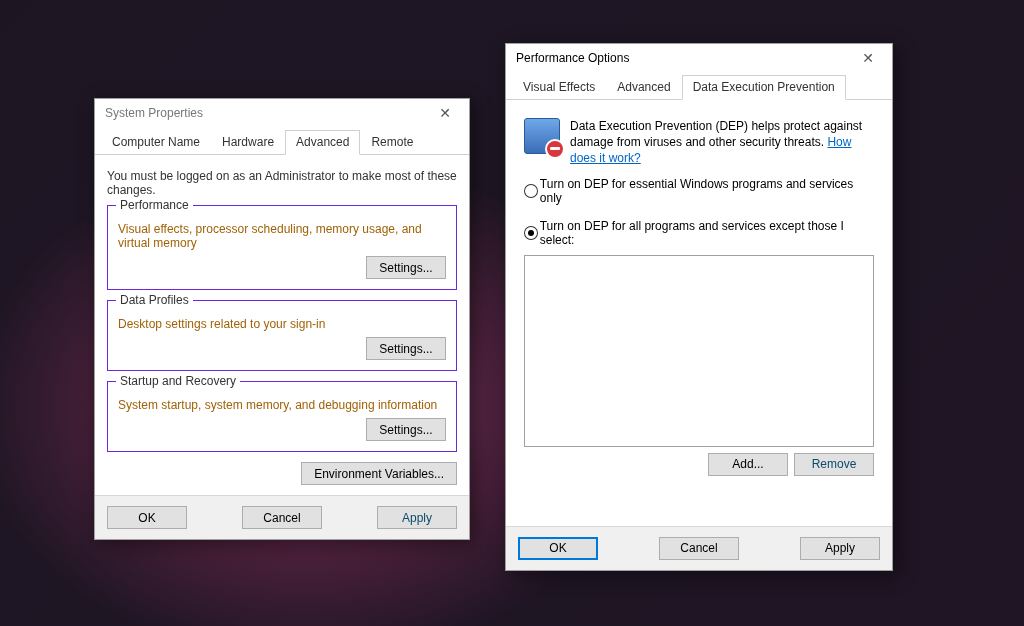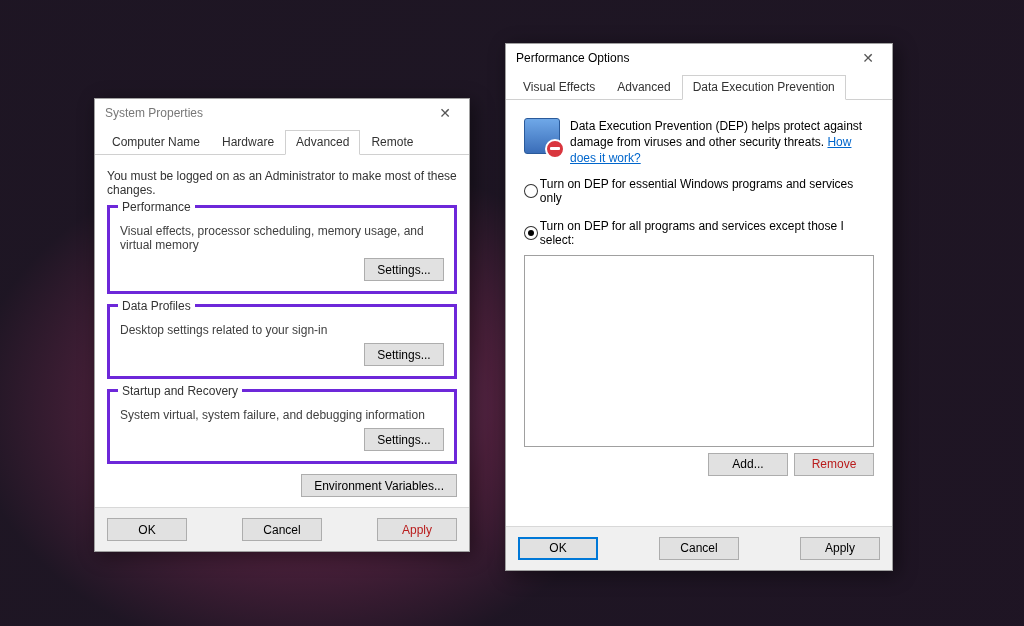--- a/index.html
+++ b/index.html
@@ -12,26 +12,26 @@
   .window{position:absolute;background:#fff;border:1px solid #a0a0a0;box-shadow:4px 4px 18px rgba(0,0,0,0.45);}
   .titlebar{display:flex;align-items:center;height:28px;padding:0 4px 0 10px;background:#fff;}
   .titlebar .title{flex:1;font-size:12px;color:#777;}
   .titlebar .title.dark{color:#000;}
   .close-btn{width:40px;height:22px;display:flex;align-items:center;justify-content:center;
     color:#555;cursor:default;font-size:14px;}
   .tabstrip{display:flex;align-items:flex-end;padding:2px 6px 0 6px;background:#fff;border-bottom:1px solid #d0d0d0;position:relative;z-index:1;}
   .tab{padding:4px 10px 5px;font-size:12px;color:#333;border:1px solid transparent;border-bottom:none;cursor:default;}
   .tab.active{background:#fff;border-color:#d0d0d0;border-bottom:1px solid #fff;position:relative;top:1px;}
   .body{padding:10px 12px;background:#fff;}
-  .group{position:relative;border:3px solid #6d28d9;margin:8px 0 10px 0;padding:16px 10px 10px 10px;}
+  .group{position:relative;border:1px solid #6d28d9;margin:8px 0 10px 0;padding:16px 10px 10px 10px;}
   .group .legend{position:absolute;top:-8px;left:8px;background:#fff;padding:0 4px;font-size:12px;color:#333;}
-  .desc{font-size:12px;color:#404040;margin:0 0 6px 0;}
+  .desc{font-size:12px;color:#a16207;margin:0 0 6px 0;}
   .btn{min-width:80px;height:23px;padding:0 12px;background:#e1e1e1;border:1px solid #adadad;
     font-size:12px;color:#000;cursor:default;}
-  .btn.disabled{color:#b91c1c;}
+  .btn.disabled{color:#0c4a6e;}
   .btn.default{border:1px solid #0078d7;box-shadow:inset 0 0 0 1px #0078d7;}
   .btnrow-r{display:flex;justify-content:flex-end;gap:6px;margin-top:4px;}
   .footer{display:flex;justify-content:space-between;gap:6px;padding:10px 12px;background:#f0f0f0;border-top:1px solid #d8d8d8;}
   .note{font-size:12px;color:#333;margin:4px 0 8px 0;}
   .radio-row{display:flex;align-items:center;gap:2px;margin:6px 0;font-size:12px;color:#000;justify-content:center;}
   .radio{width:12px;height:12px;border:1px solid #333;border-radius:50%;display:inline-flex;align-items:center;justify-content:center;}
   .radio.sel::after{content:"";width:6px;height:6px;background:#000;border-radius:50%;}
   .listbox{border:1px solid #a0a0a0;height:190px;background:#fff;margin:8px 0 6px 0;}
   .dep-icon{width:38px;height:38px;flex-shrink:0;position:relative;margin-right:8px;}
   .dep-icon .chip{width:34px;height:34px;background:linear-gradient(#6fa8e8,#3a6db8);border:1px solid #2a5a9a;border-radius:3px;}
@@ -73,21 +73,21 @@
       <div class="group">
         <span class="legend">Data Profiles</span>
         <div class="desc">Desktop settings related to your sign-in</div>
         <div class="btnrow-r">
           <button class="btn">Settings...</button>
         </div>
       </div>
 
       <div class="group">
         <span class="legend">Startup and Recovery</span>
-        <div class="desc">System virtual, system failure, and debugging information</div>
+        <div class="desc">System startup, system memory, and debugging information</div>
         <div class="btnrow-r">
           <button class="btn">Settings...</button>
         </div>
       </div>
 
       <div class="btnrow-r" style="margin-top:8px;align-items:flex-end;">
         <button class="btn" style="min-width:150px;">Environment Variables...</button>
       </div>
     </div>
     <div class="footer">

